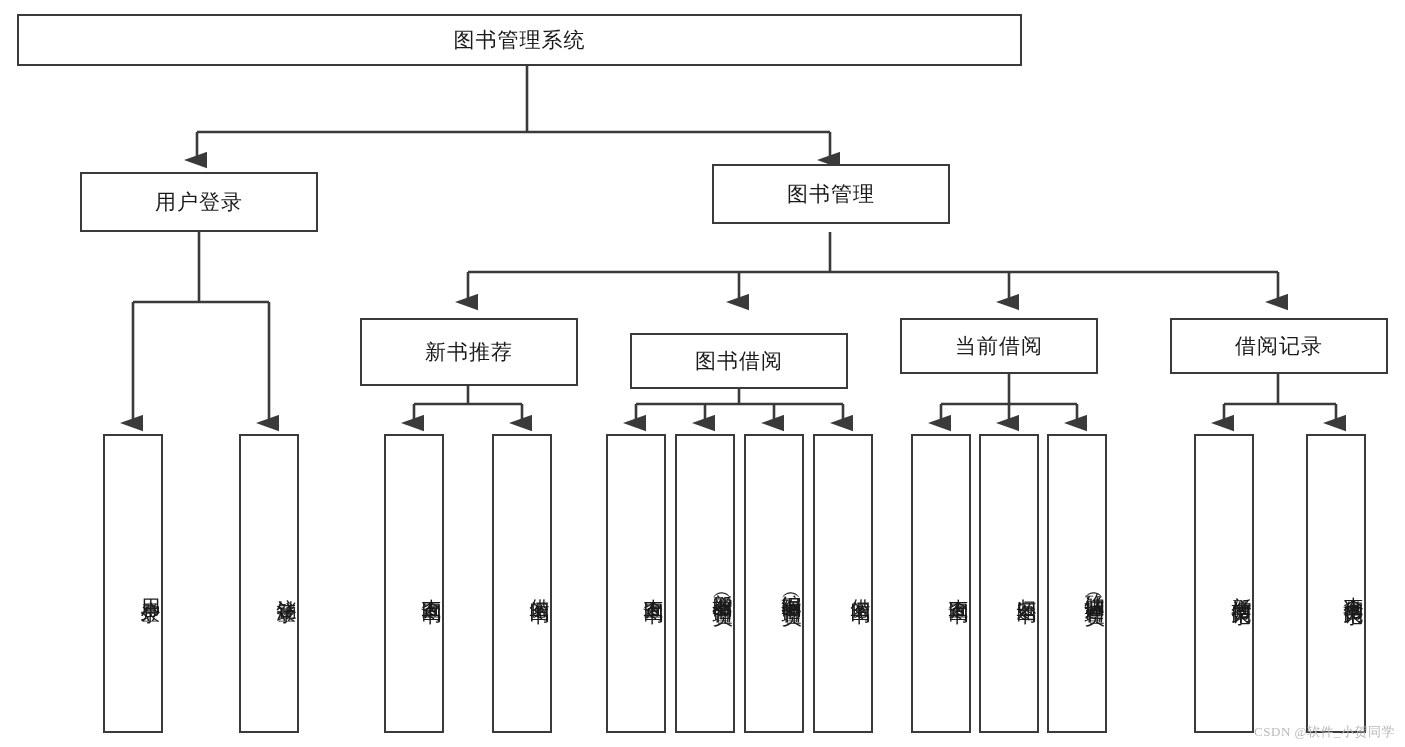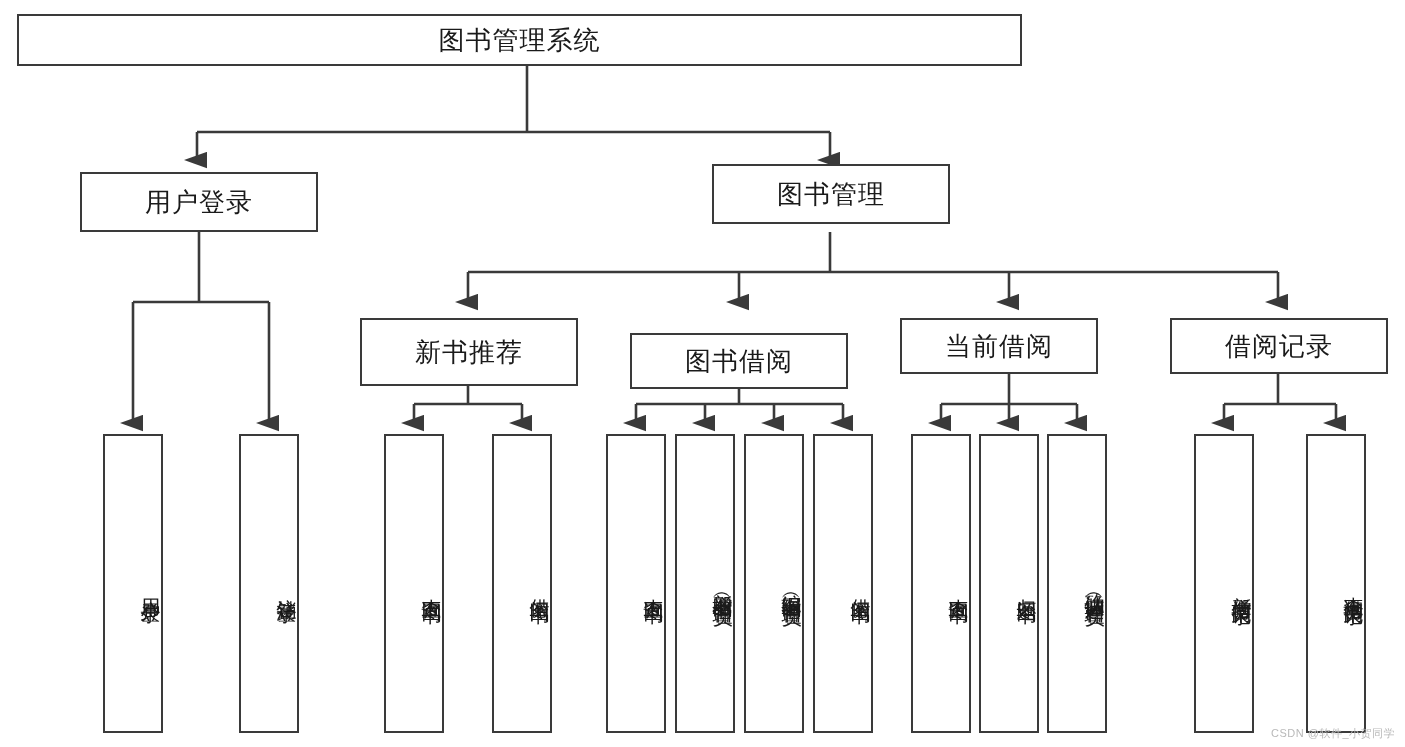--- a/index.html
+++ b/index.html
@@ -29,45 +29,46 @@
     box-sizing: border-box;
     border: 2px solid #3a3a3a;
     background: #ffffff;
     display: flex;
     align-items: center;
     justify-content: center;
     color: #1a1a1a;
     z-index: 2;
   }
   .node.horiz {
-    font-size: 26px;
+    font-size: 21px;
     letter-spacing: 1px;
   }
   .node.vert {
     writing-mode: vertical-rl;
     text-orientation: upright;
     font-size: 20px;
     letter-spacing: 2px;
     line-height: 1.05;
     padding-top: 6px;
     align-items: flex-start;
   }
   .node .label {
     display: block;
     white-space: nowrap;
   }
   #watermark {
     position: absolute;
     right: 10px;
     bottom: 6px;
-    font-size: 11px;
+    font-size: 13px;
     color: #b9b9b9;
     z-index: 5;
     white-space: nowrap;
     letter-spacing: 0.5px;
+    font-family: Liberation Serif, serif;
   }
 </style>
 </head>
 <body>
 
 <div id="canvas">
 
   <svg id="edges" viewBox="0 0 1405 747" xmlns="http://www.w3.org/2000/svg">
     <defs>
       <marker id="arrow" markerWidth="10" markerHeight="10" refX="3.2" refY="4" orient="auto" markerUnits="strokeWidth">

